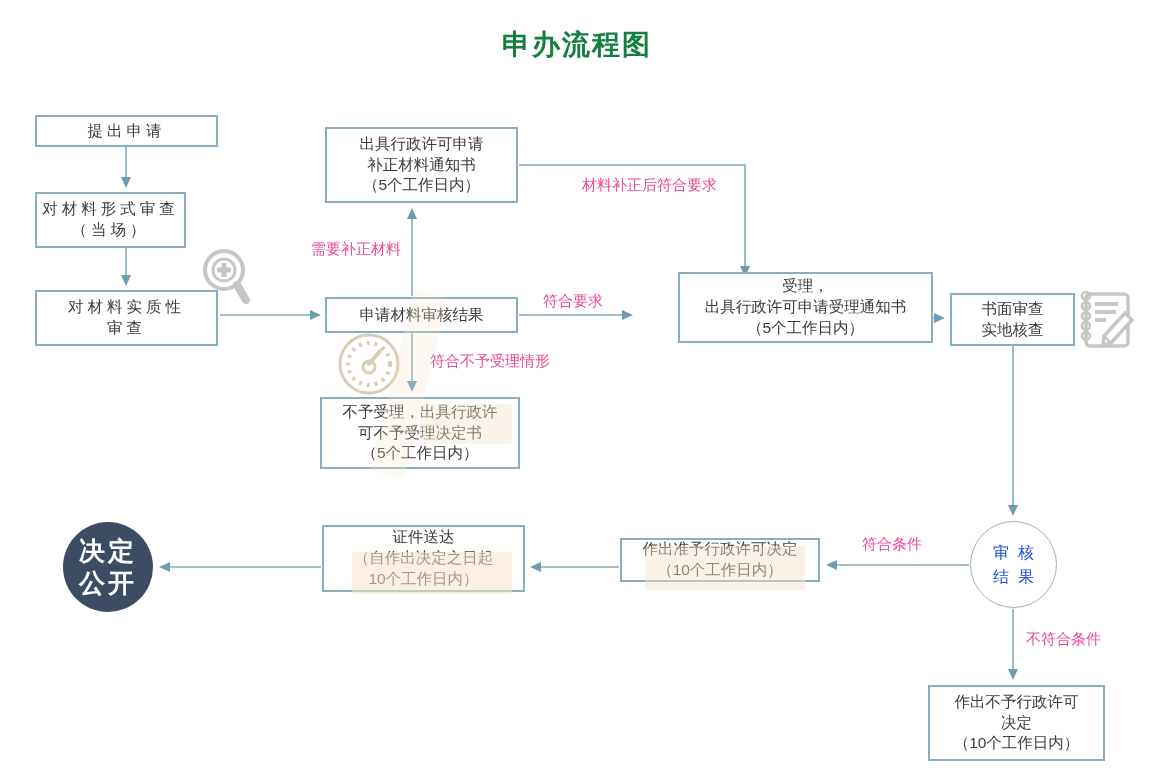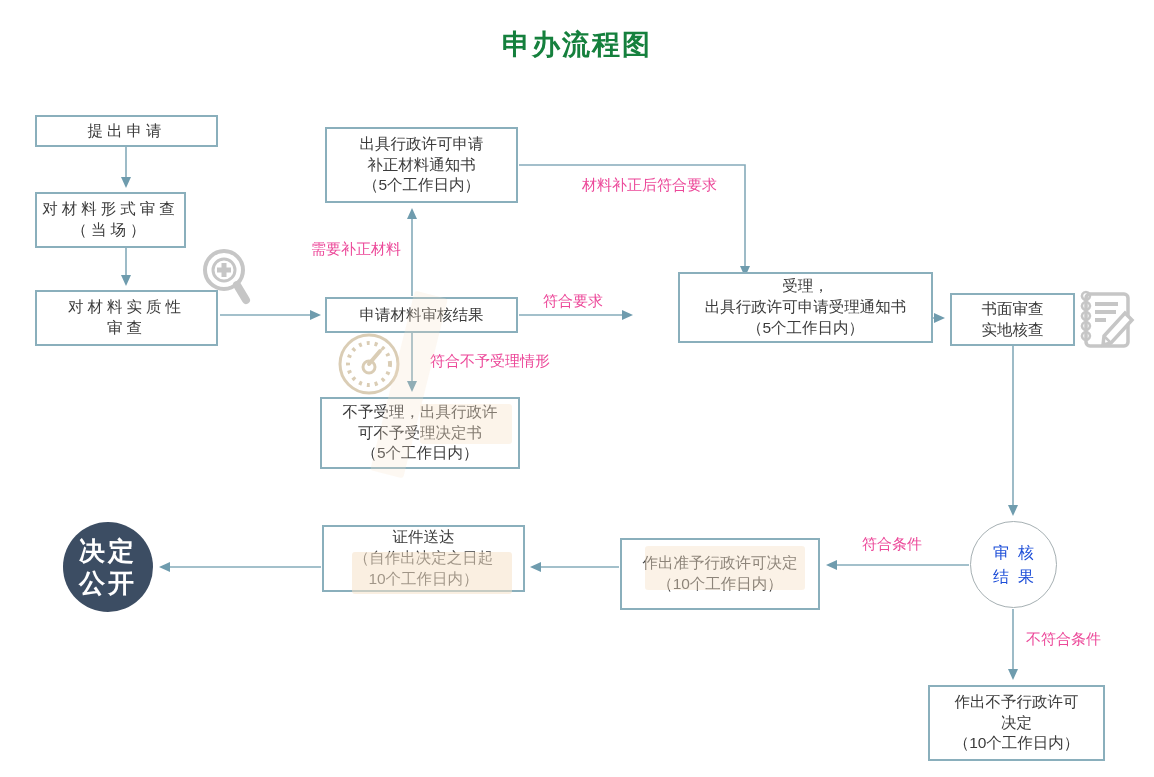--- a/index.html
+++ b/index.html
@@ -120,21 +120,21 @@
   <div class="node" style="left:950px;top:293px;width:125px;height:53px;">
     <div class="ln">书面审查</div>
     <div class="ln">实地核查</div>
   </div>
 
   <div class="circle light" style="left:970px;top:521px;width:87px;height:87px;">
     <div class="ln">审核</div>
     <div class="ln">结果</div>
   </div>
 
-  <div class="node" style="left:620px;top:538px;width:200px;height:72px;">
+  <div class="node" style="left:620px;top:538px;width:200px;height:44px;">
     <div class="ln">作出准予行政许可决定</div>
     <div class="ln">（10个工作日内）</div>
   </div>
 
   <div class="node" style="left:322px;top:525px;width:203px;height:67px;">
     <div class="ln">证件送达</div>
     <div class="ln">（自作出决定之日起</div>
     <div class="ln">10个工作日内）</div>
   </div>
 

